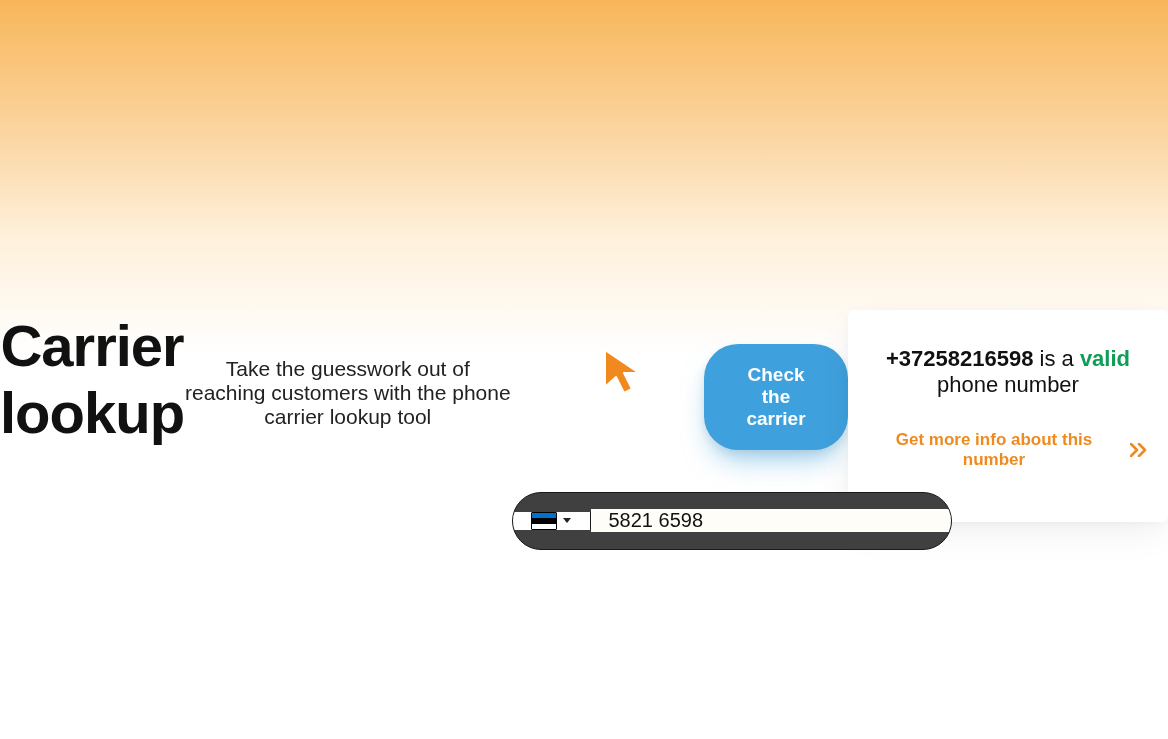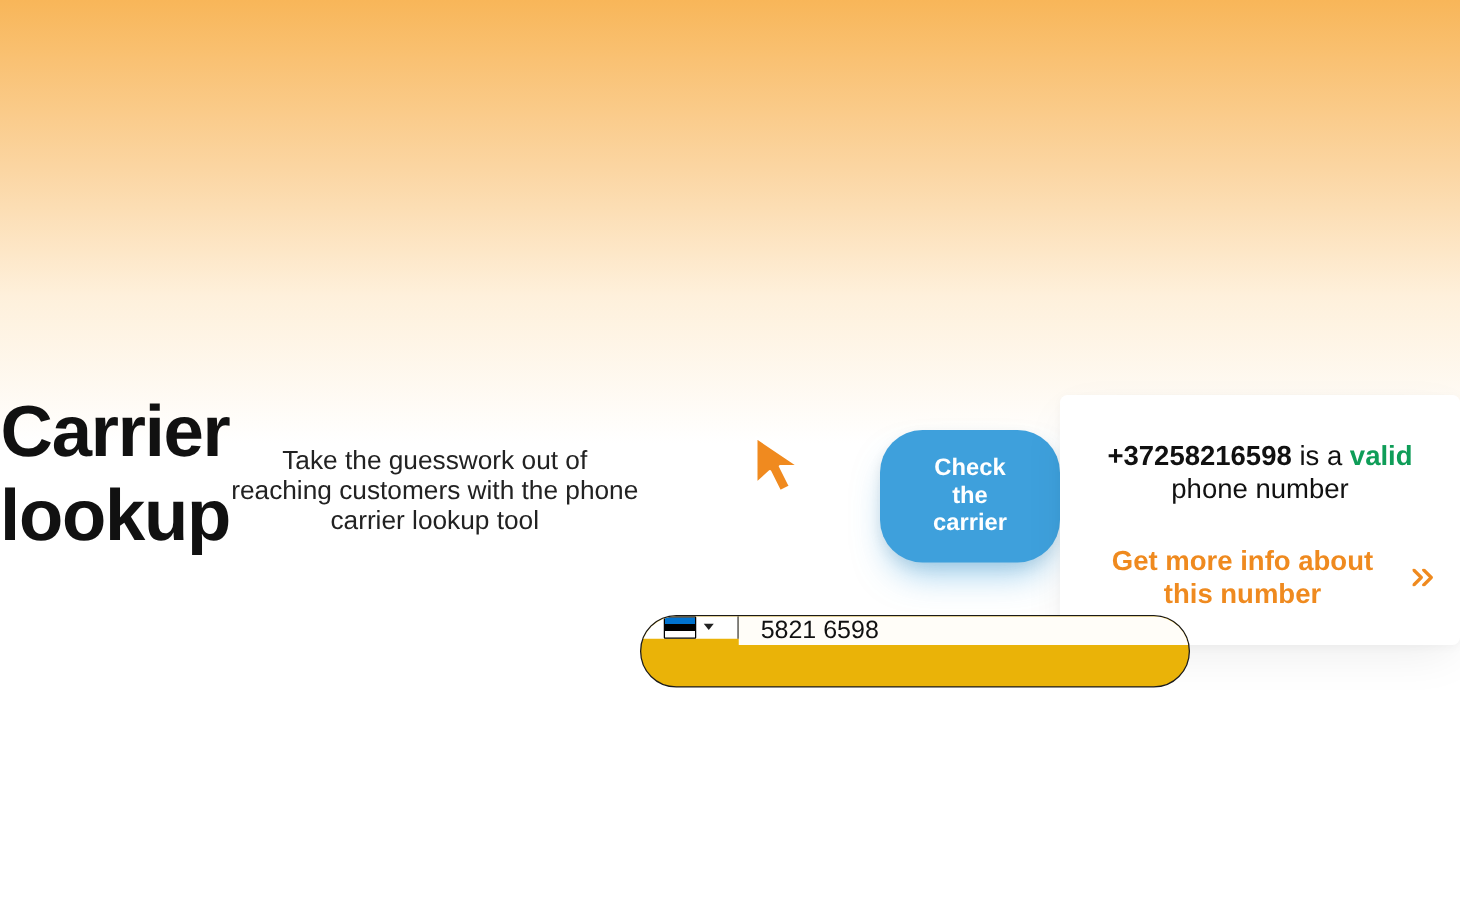--- a/index.html
+++ b/index.html
@@ -28,27 +28,27 @@
     margin-top: 28px;
     font-size: 21px;
     color: #222;
     font-weight: 400;
     text-align: center;
   }
   
   .input-group {
     margin-top: 142px;
     display: flex;
-    align-items: flex-start;
+    align-items: center;
     width: 440px;
     height: 58px;
     border: 1px solid #1a1a1a;
     border-radius: 29px;
     overflow: hidden;
-    background: #eab308;
+    background: #404040;
   }
   .flag-select {
     width: 78px;
     flex: 0 0 78px;
     border-right: 1px solid #1a1a1a;
     display: flex;
     align-items: center;
     justify-content: center;
     gap: 6px;
     background: #fff;
@@ -105,38 +105,38 @@
     box-shadow: 0 16px 28px -8px rgba(62,160,220,0.55), 0 4px 10px rgba(0,0,0,0.08);
   }
 
   
   .result-card {
     margin-top: 74px;
     width: 680px;
     background: #fff;
     border-radius: 6px;
     box-shadow: 0 12px 36px -6px rgba(0,0,0,0.08), 0 2px 8px rgba(0,0,0,0.03);
-    padding: 36px 20px 28px;
+    padding: 36px 20px 52px;
     text-align: center;
   }
   .result-text {
     font-size: 22px;
     color: #111;
     font-weight: 400;
   }
   .result-text .phone-number { font-weight: 800; }
   .result-text .valid { color: #0f9d58; font-weight: 800; }
   .more-info {
     margin-top: 32px;
     display: inline-flex;
     align-items: center;
     gap: 10px;
     color: #ef8a1f;
     font-weight: 800;
-    font-size: 22px;
+    font-size: 17px;
     text-decoration: none;
     cursor: pointer;
   }
   .chevrons { display: inline-flex; align-items: center; }
   .chevrons svg { display: block; }
 </style>
 </head>
 <body>
 
 <div class="container">

